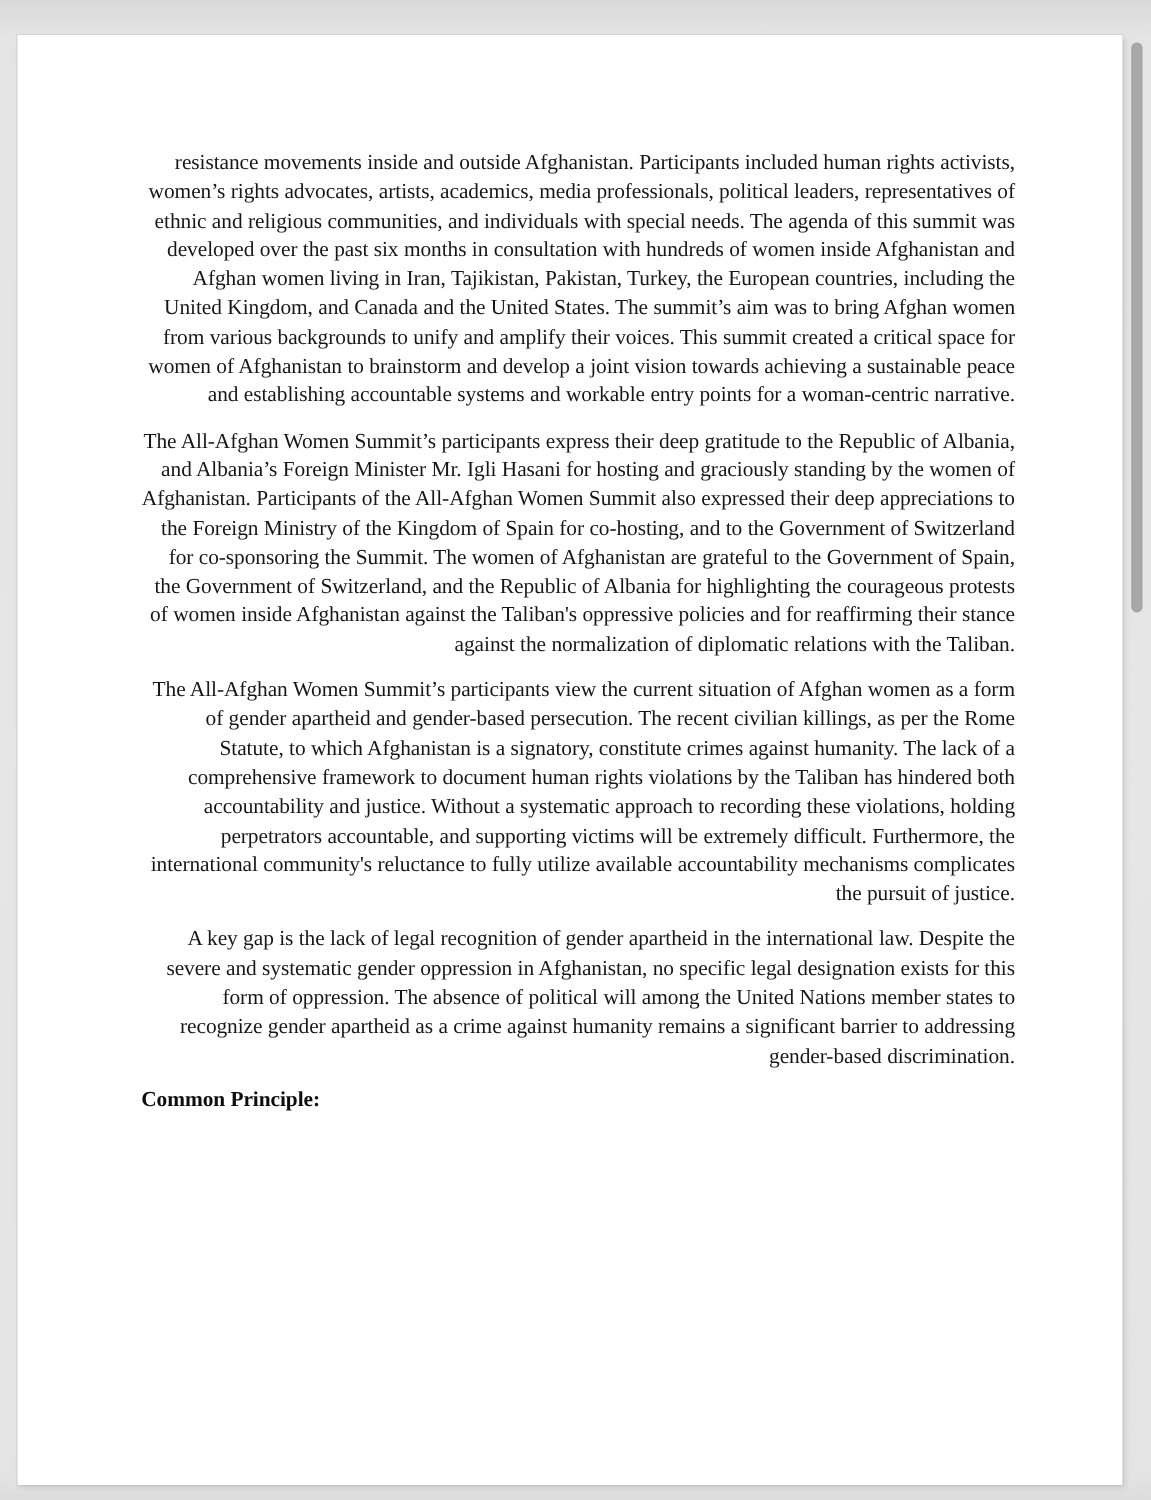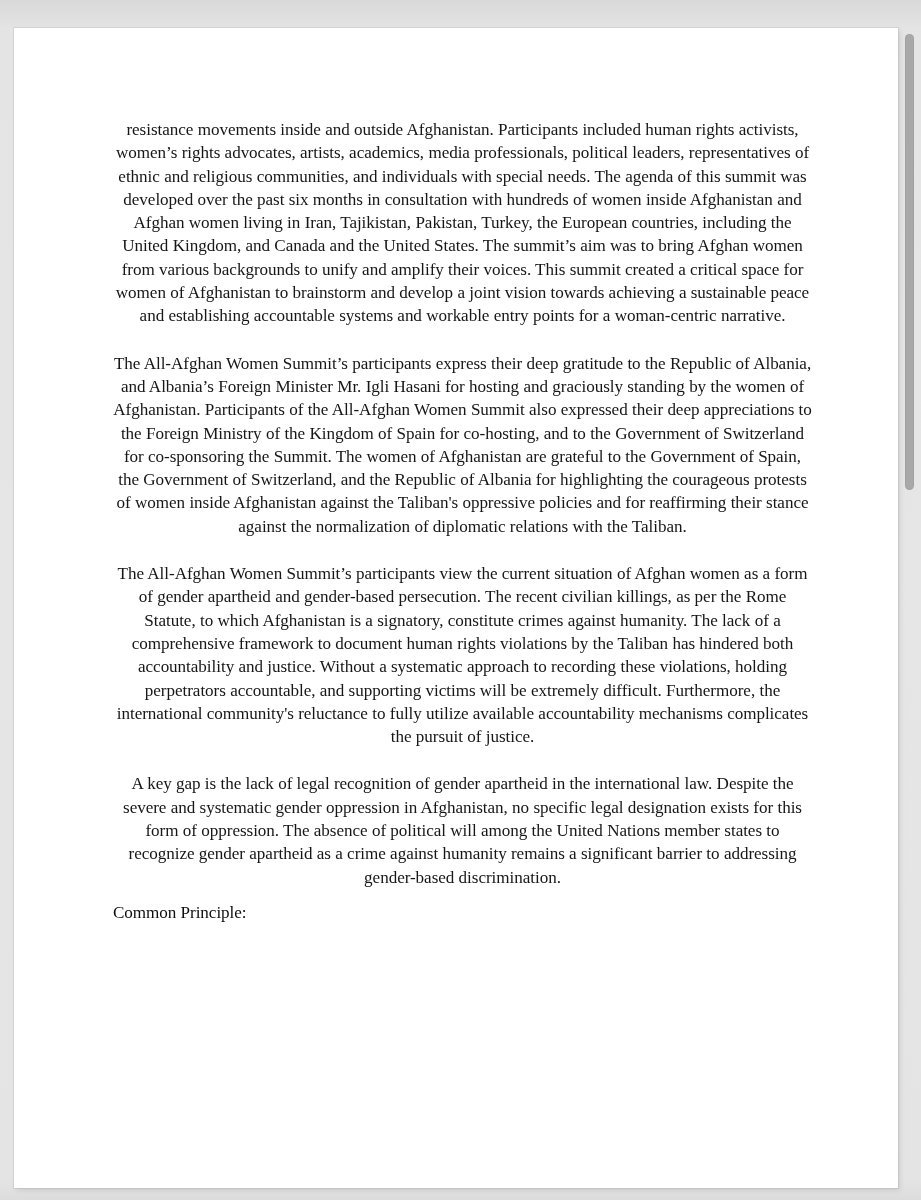--- a/index.html
+++ b/index.html
@@ -43,37 +43,37 @@
     left: 99px;
     top: 90px;
     width: 699px;
   }
 
   p.para {
     margin: 0 0 10px 0;
     font-size: 17.1px;
     line-height: 23.3px;
     color: #161616;
-    text-align: center;
+    text-align: right;
     letter-spacing: -0.05px;
     word-spacing: 0.1px;
     -webkit-font-smoothing: antialiased;
   }
 
   p.heading {
     margin: 12px 0 10px 0;
     font-size: 17.1px;
     line-height: 23.3px;
-    font-weight: normal;
+    font-weight: bold;
     color: #0d0d0d;
     letter-spacing: -0.05px;
   }
 
   p.para.spaced-top {
-    margin-top: 24px;
+    margin-top: 13px;
   }
 
   
   .scroll-track {
     position: absolute;
     right: 3px;
     top: 0;
     width: 15px;
     height: 1200px;
     background: transparent;

